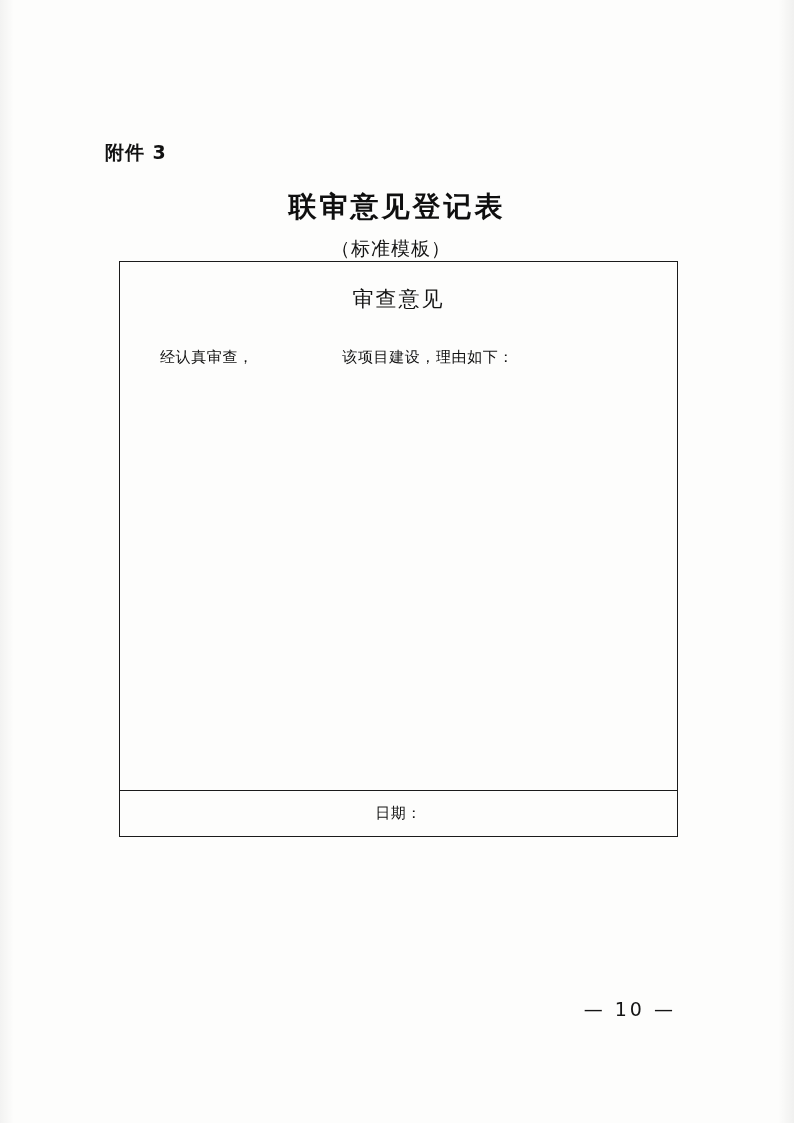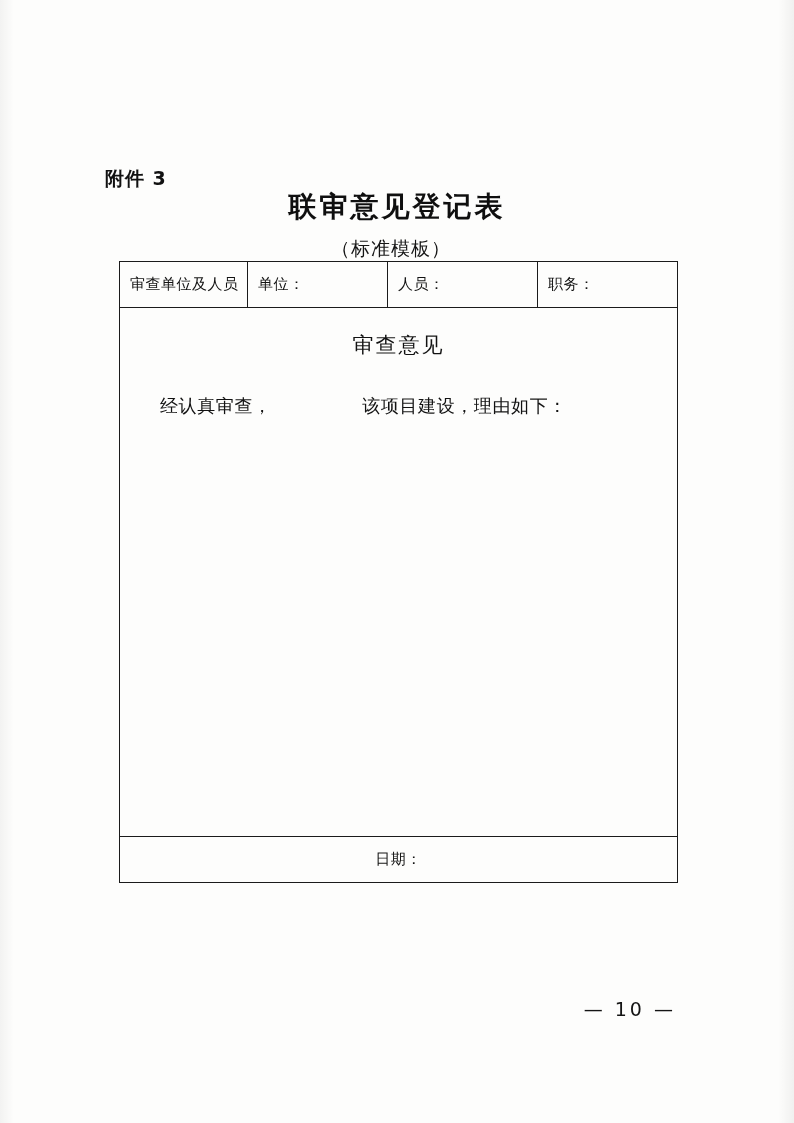--- a/index.html
+++ b/index.html
@@ -32,21 +32,21 @@
     content: "";
     position: absolute;
     right: 0; top: 0; bottom: 0; width: 16px;
     background: linear-gradient(to left, rgba(0,0,0,0.05), rgba(0,0,0,0));
     pointer-events: none;
   }
 
   .attach-label {
     position: absolute;
     left: 105px;
-    top: 166px;
+    top: 140px;
     font-size: 19px;
     font-family: "DejaVu Sans", sans-serif;
     font-weight: 700;
     letter-spacing: 1px;
     color: #111;
   }
 
   .doc-title {
     position: absolute;
     left: 0;
@@ -117,21 +117,21 @@
     text-align: center;
     font-size: 21px;
     font-weight: 400;
     letter-spacing: 2px;
     font-family: "DejaVu Sans", sans-serif;
   }
   .opinion-body {
     position: absolute;
     left: 30px;
     top: 86px;
-    font-size: 18px;
+    font-size: 15px;
     letter-spacing: 0.6px;
     font-family: "DejaVu Sans", sans-serif;
   }
   .opinion-body .gap {
     display: inline-block;
     width: 78px;
   }
 
   .r-sign { height: 54px; }
   .r-date { height: 46px; }
@@ -159,26 +159,20 @@
 
   <div class="table-wrap">
     <table class="form">
       <colgroup>
         <col style="width:128px">
         <col style="width:140px">
         <col style="width:150px">
         <col style="width:140px">
       </colgroup>
       <tbody>
-        <tr class="r2">
-          <td class="cell-label-center">审查单位及人员</td>
-          <td class="cell-left">单位：</td>
-          <td class="cell-left">人员：</td>
-          <td class="cell-left">职务：</td>
-        </tr>
         <tr>
           <td class="opinion-cell" colspan="4">
             <div class="opinion-inner">
               <div class="opinion-heading">审查意见</div>
               <div class="opinion-body">
                 <span>经认真审查，</span>
                 <span class="gap"></span>
                 <span>该项目建设，理由如下：</span>
               </div>
             </div>

